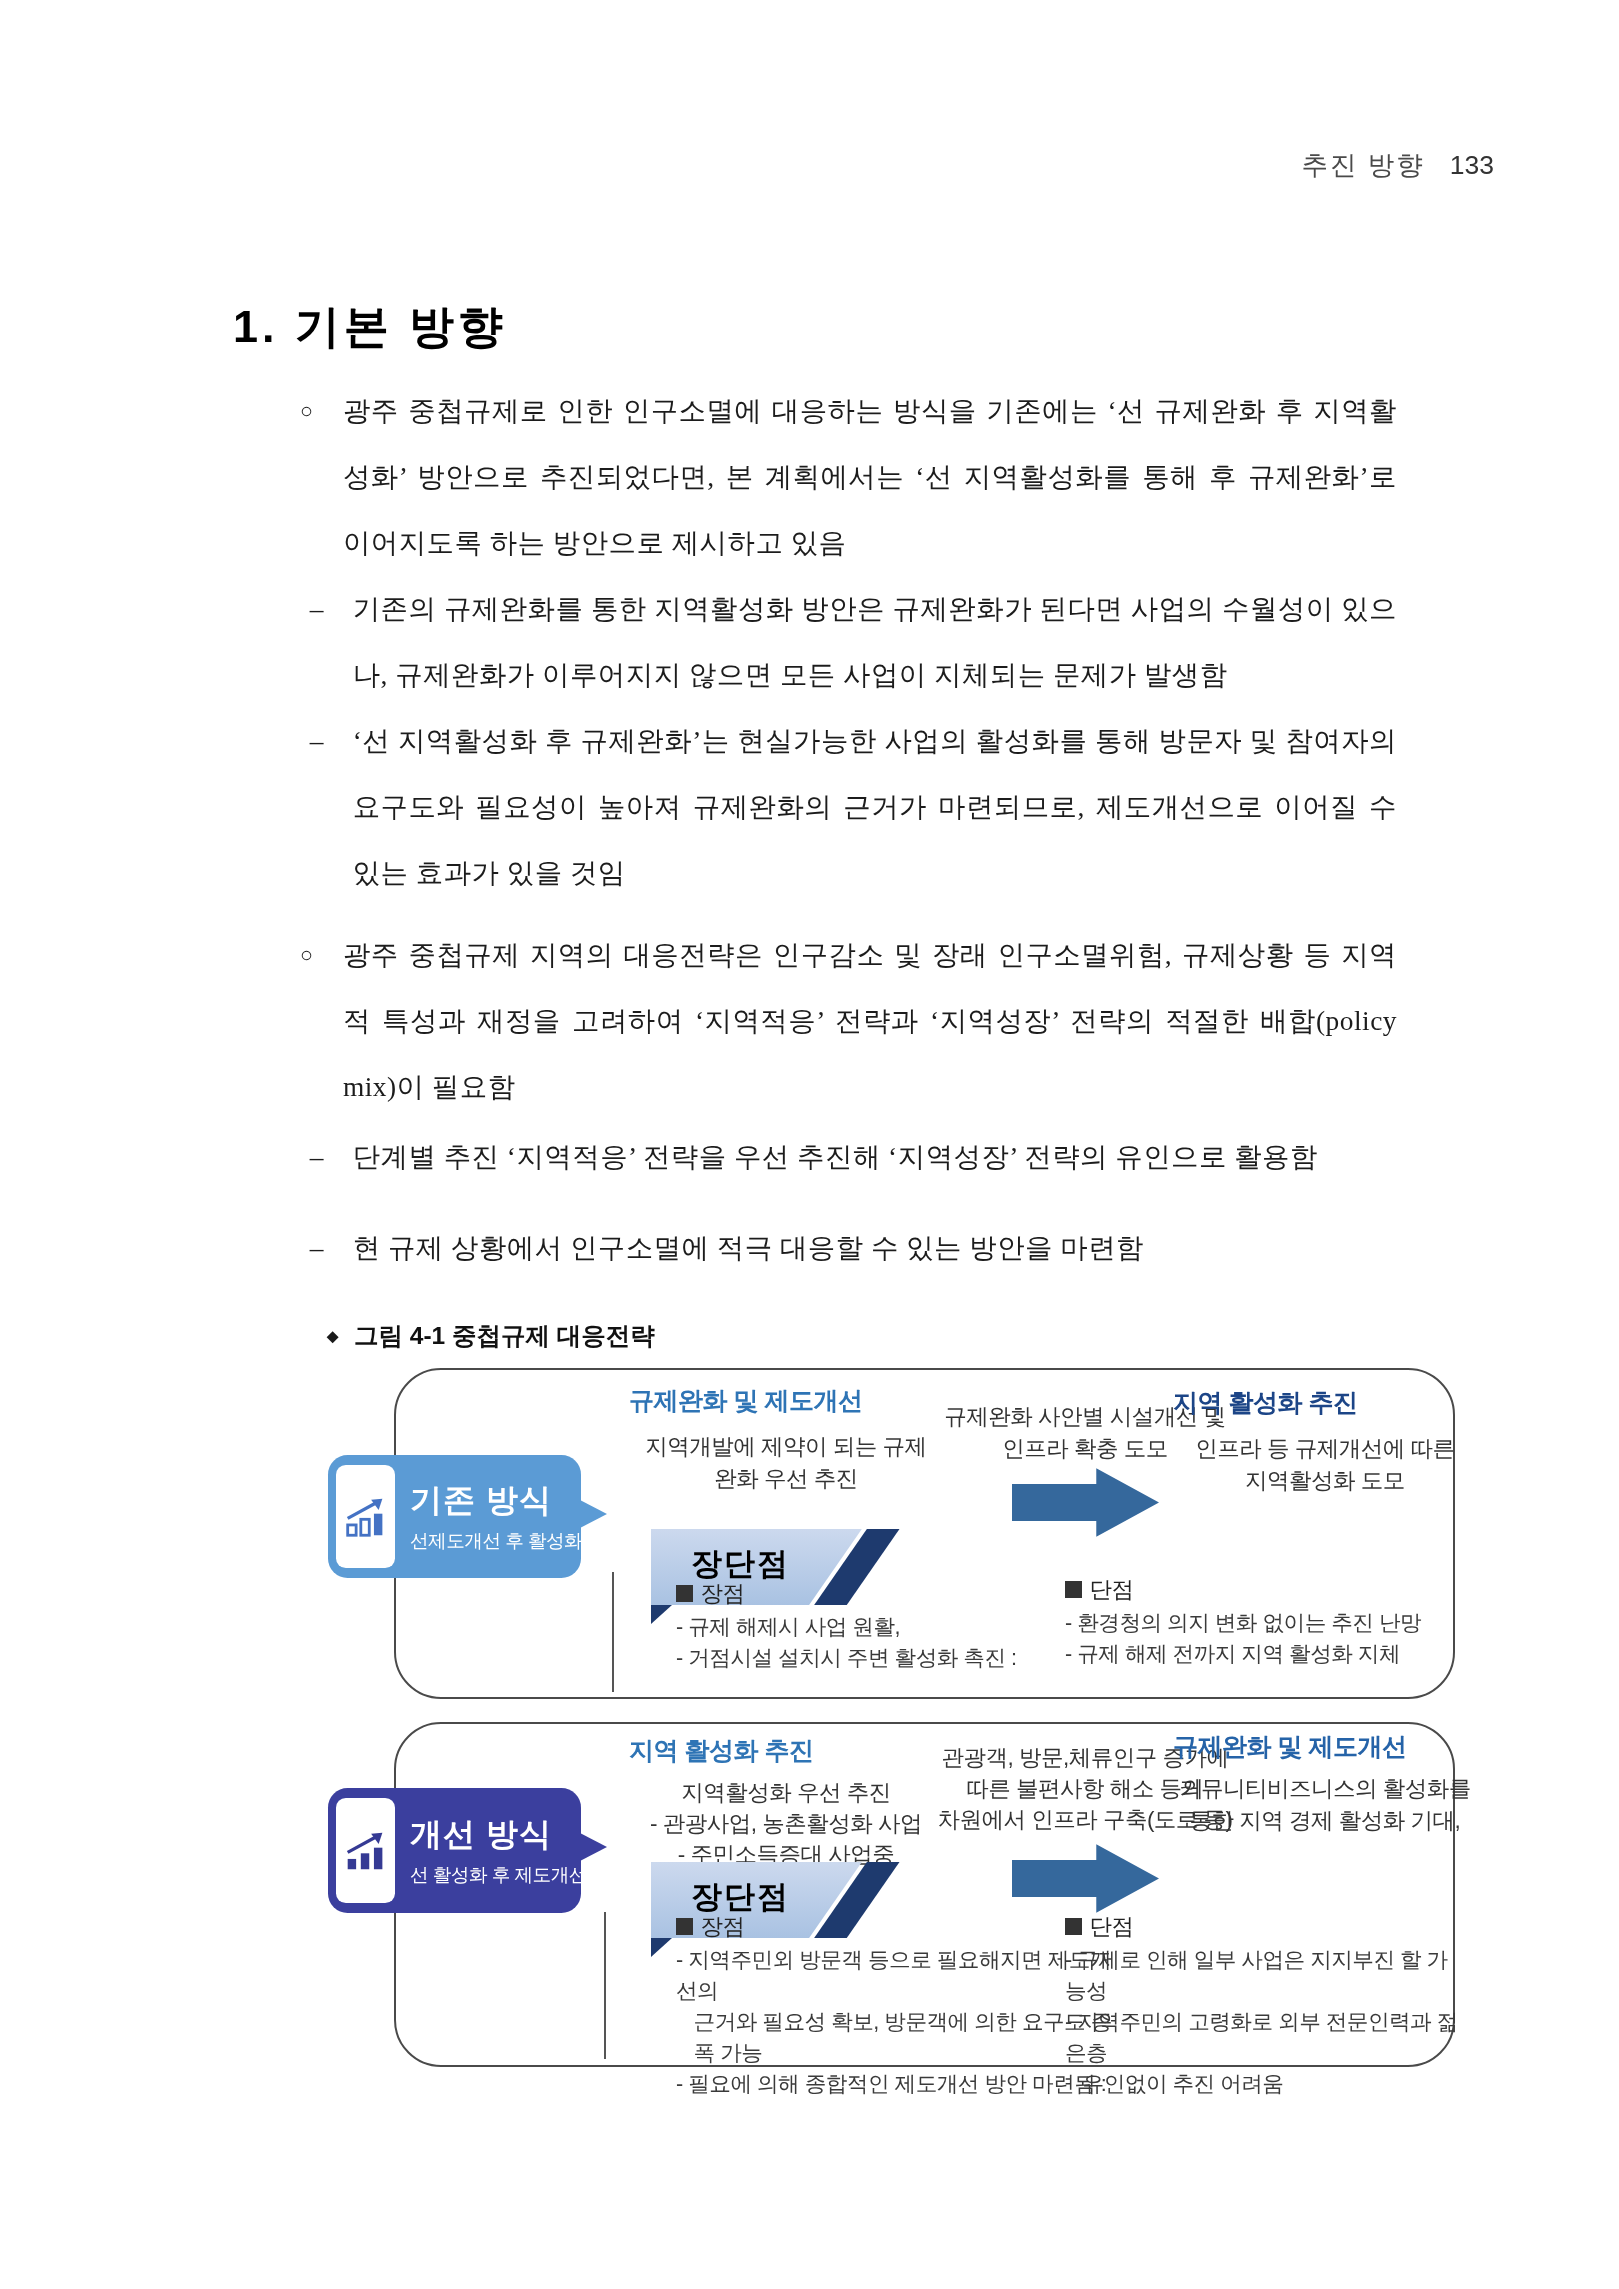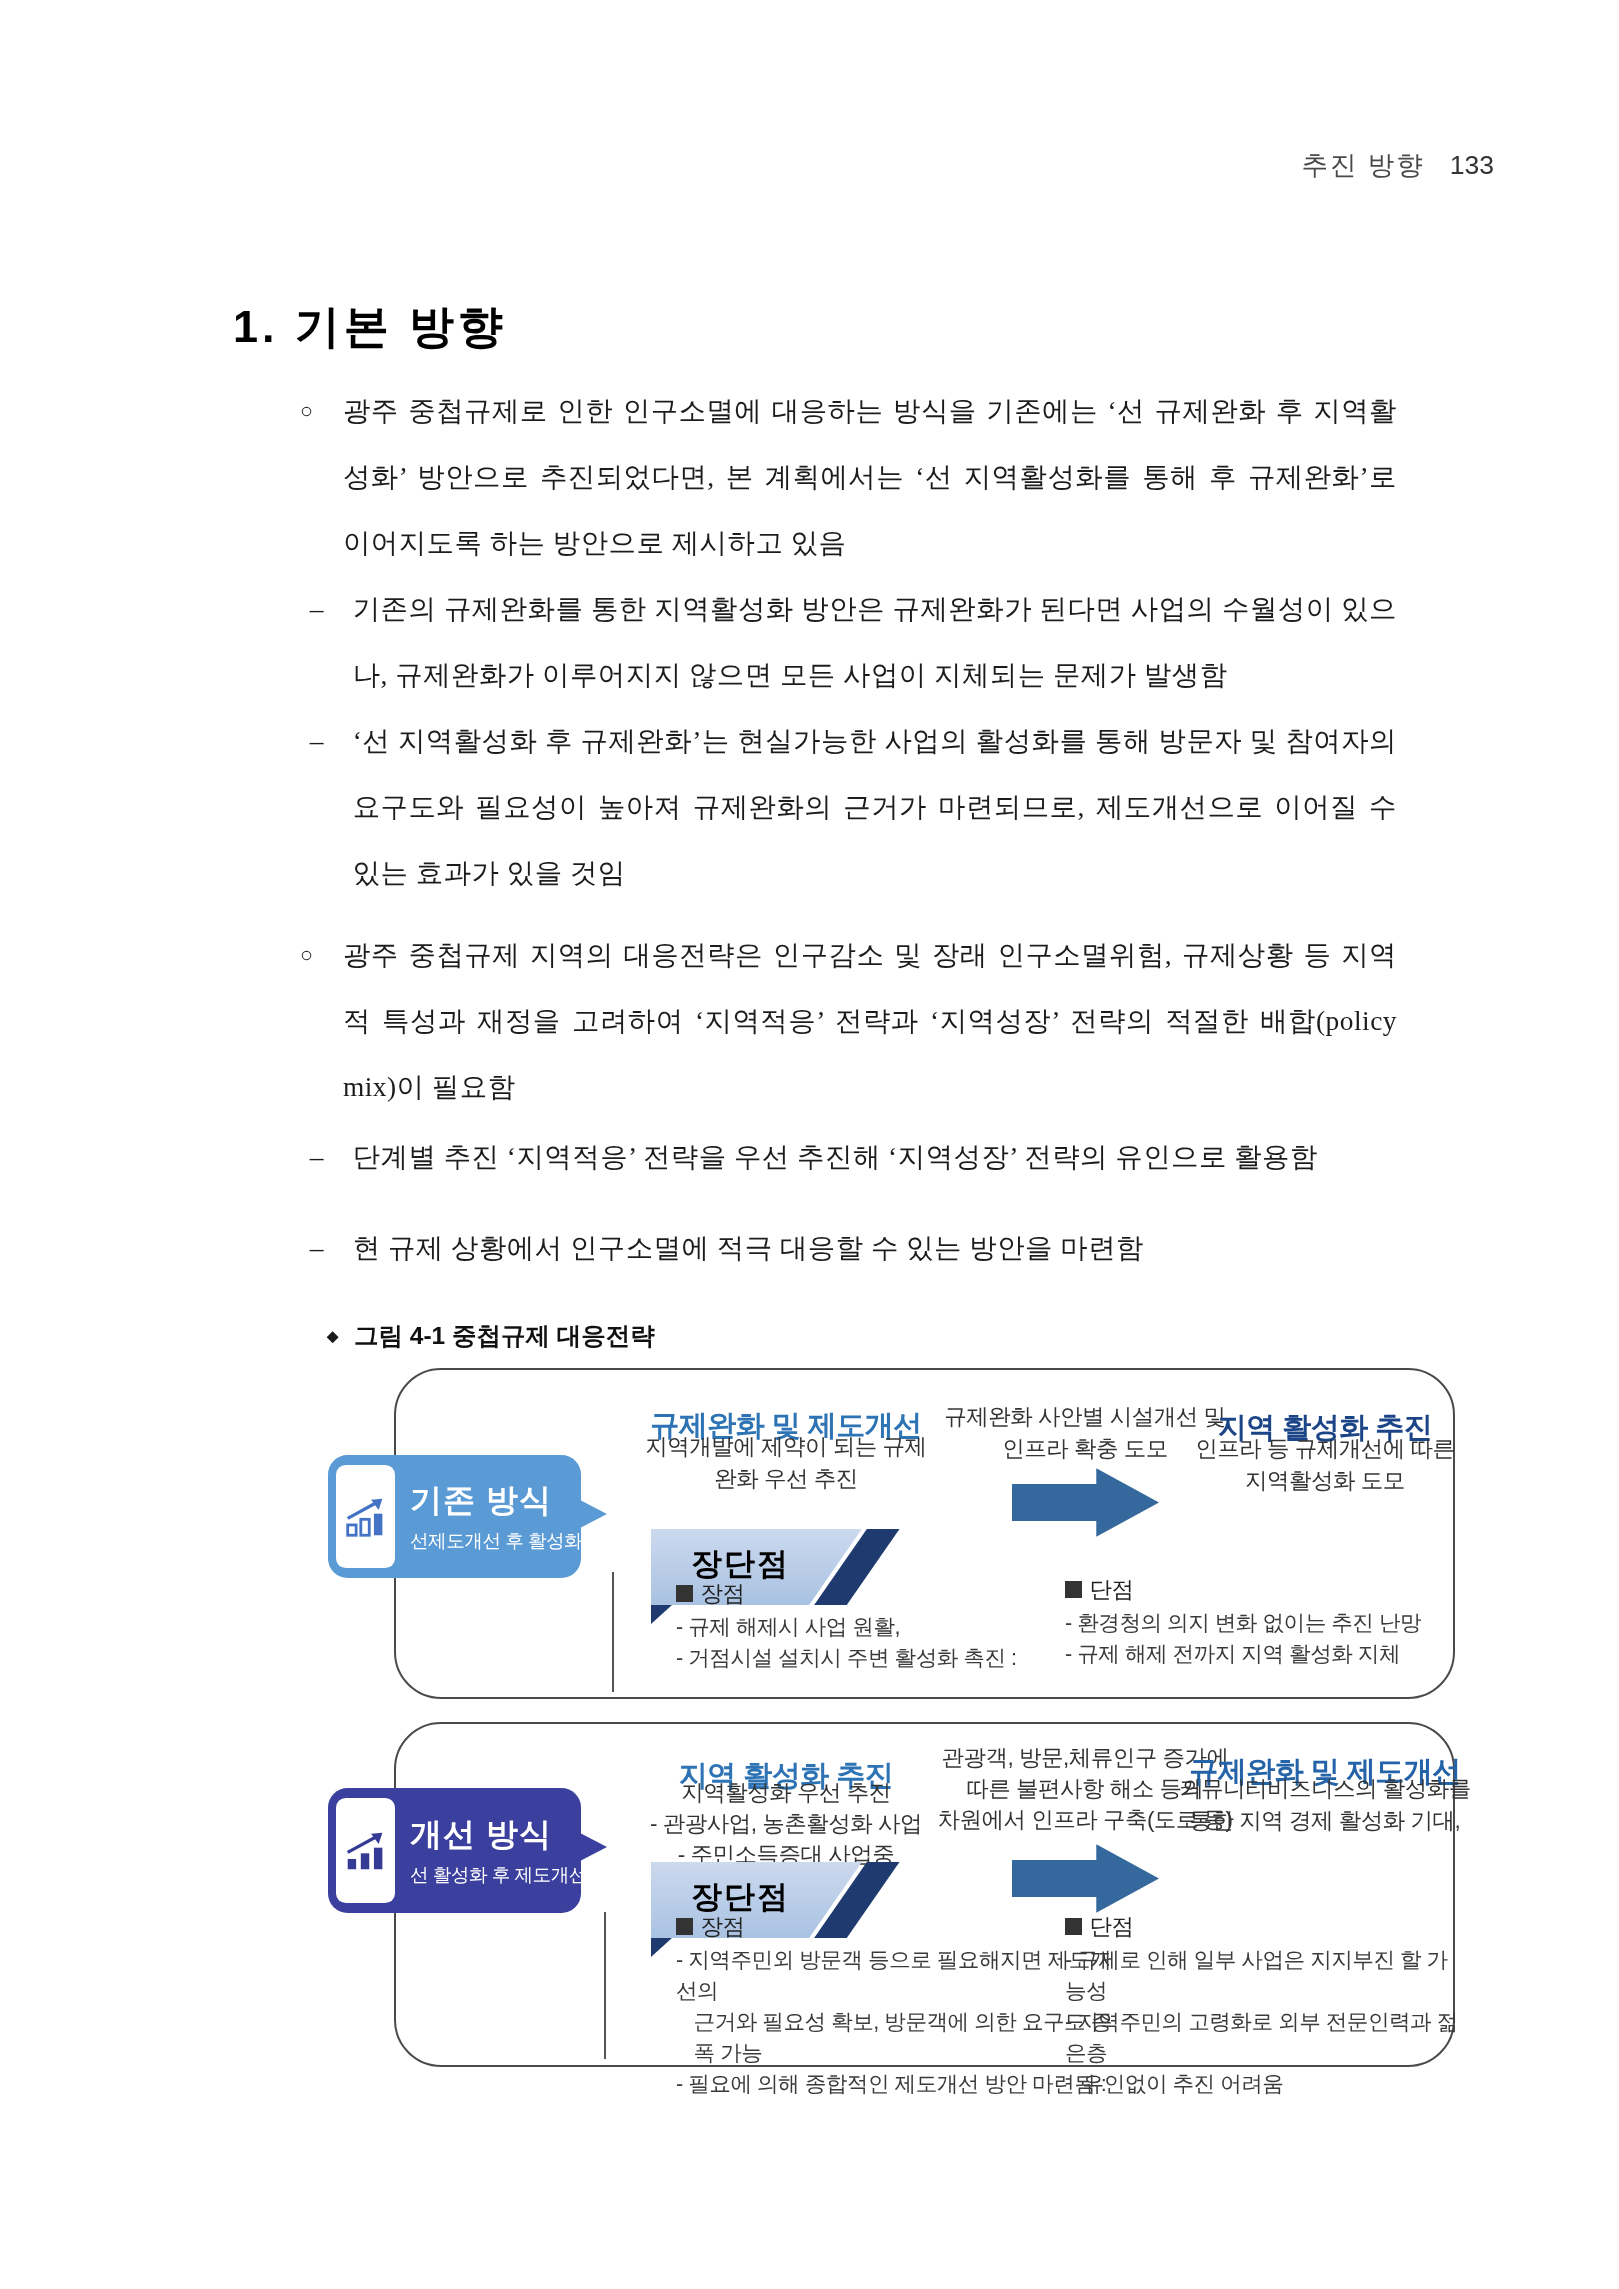--- a/index.html
+++ b/index.html
@@ -24,21 +24,21 @@
   .mb16{margin-bottom:15.7px;} .mb4{margin-bottom:3.9px;} .mb26{margin-bottom:25.5px;}
   
   .figcap{position:absolute;left:327px;top:1319px;font-family:"Liberation Sans",sans-serif;
     font-weight:bold;font-size:24.5px;color:#111;display:flex;align-items:center;}
   .figcap .dia{font-size:14.7px;margin-right:15.7px;color:#1a1a1a;}
   
   .panel{position:absolute;left:394px;width:1057px;border:2px solid #4a4a4a;border-radius:47px;
     background:#fff;font-family:"Liberation Sans",sans-serif;}
   .panel1{top:1368px;height:327px;}
   .panel2{top:1722px;height:341px;}
-  .ph{position:absolute;font-weight:bold;font-size:29px;text-align:center;letter-spacing:-0.5px;margin-top:22px;}
+  .ph{position:absolute;font-weight:bold;font-size:25px;text-align:left;letter-spacing:-0.5px;}
   .plines{position:absolute;font-size:22.5px;line-height:32px;color:#333;text-align:center;letter-spacing:-0.5px;}
   .h-left{color:#2e74b5;}
   .h-right1{color:#1c4587;}
   .h-right2{color:#2563a8;}
   
   .badge{position:absolute;left:-68px;width:253px;border-radius:19.6px;color:#fff;}
   .badge .tail{position:absolute;right:-25.5px;top:45px;width:0;height:0;
     border-top:14.7px solid transparent;border-bottom:14.7px solid transparent;}
   .badge1{background:#5b9bd5;top:85px;height:123px;}
   .badge1 .tail{border-left:27.4px solid #5b9bd5;}

